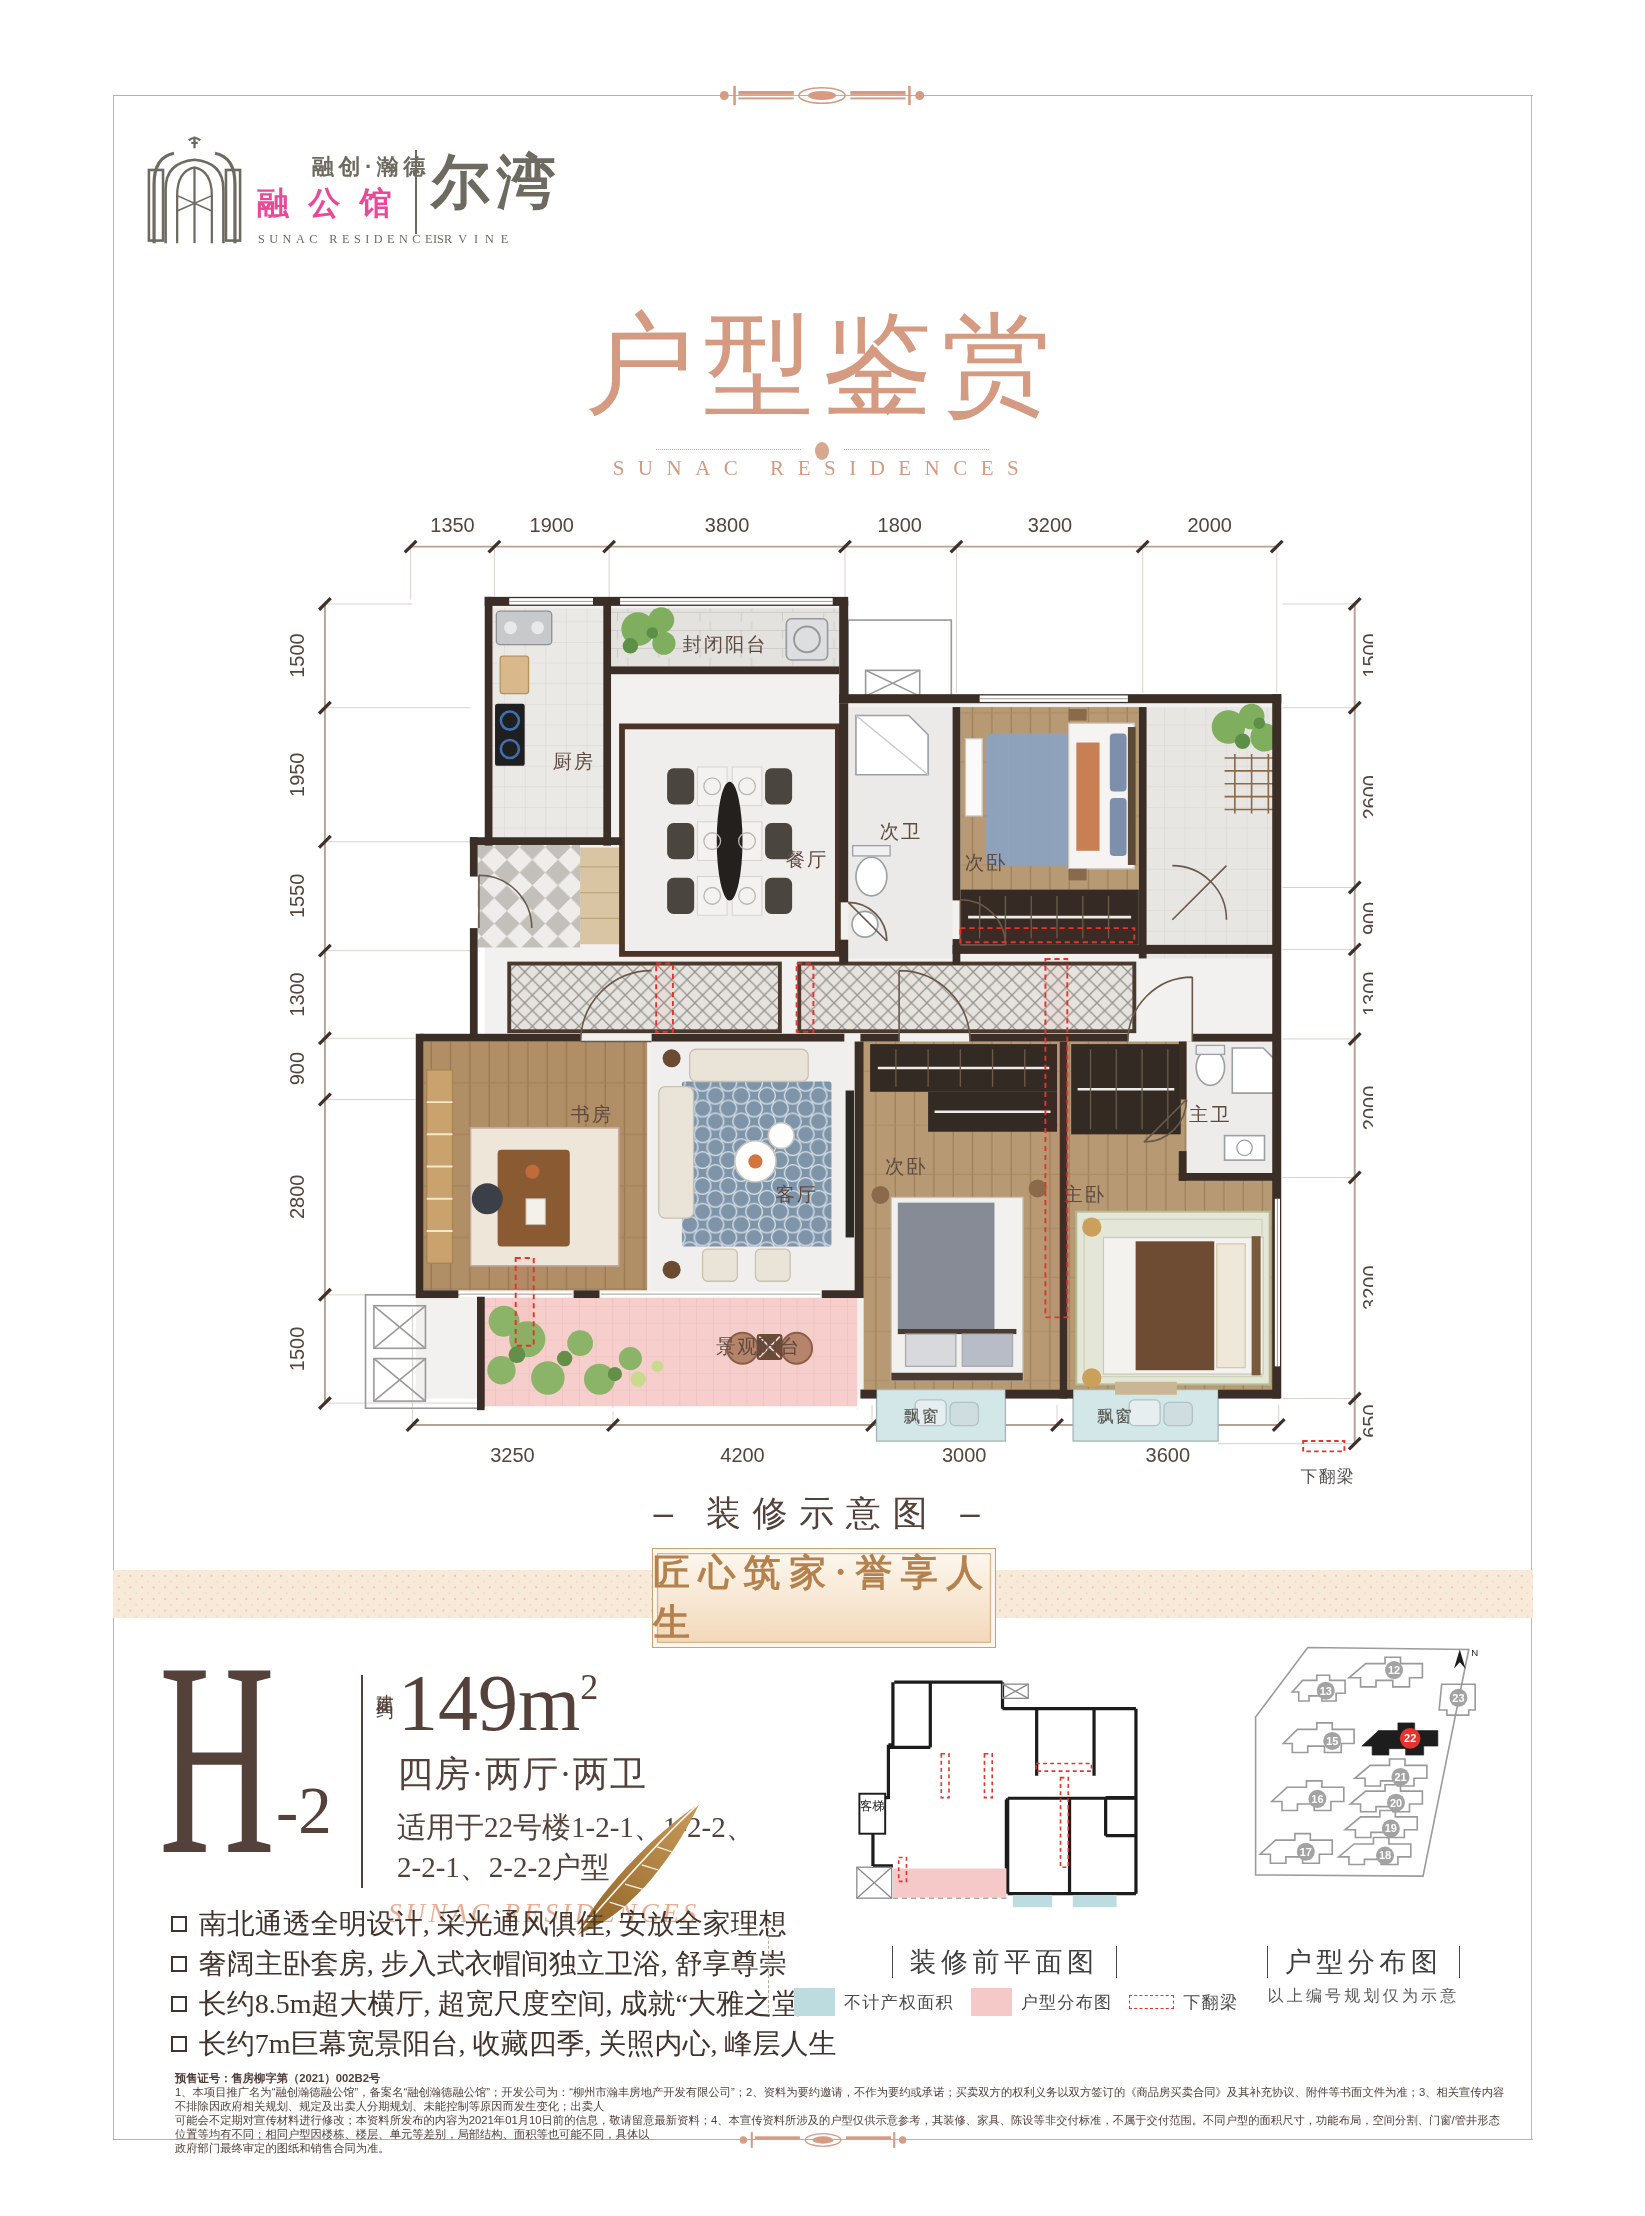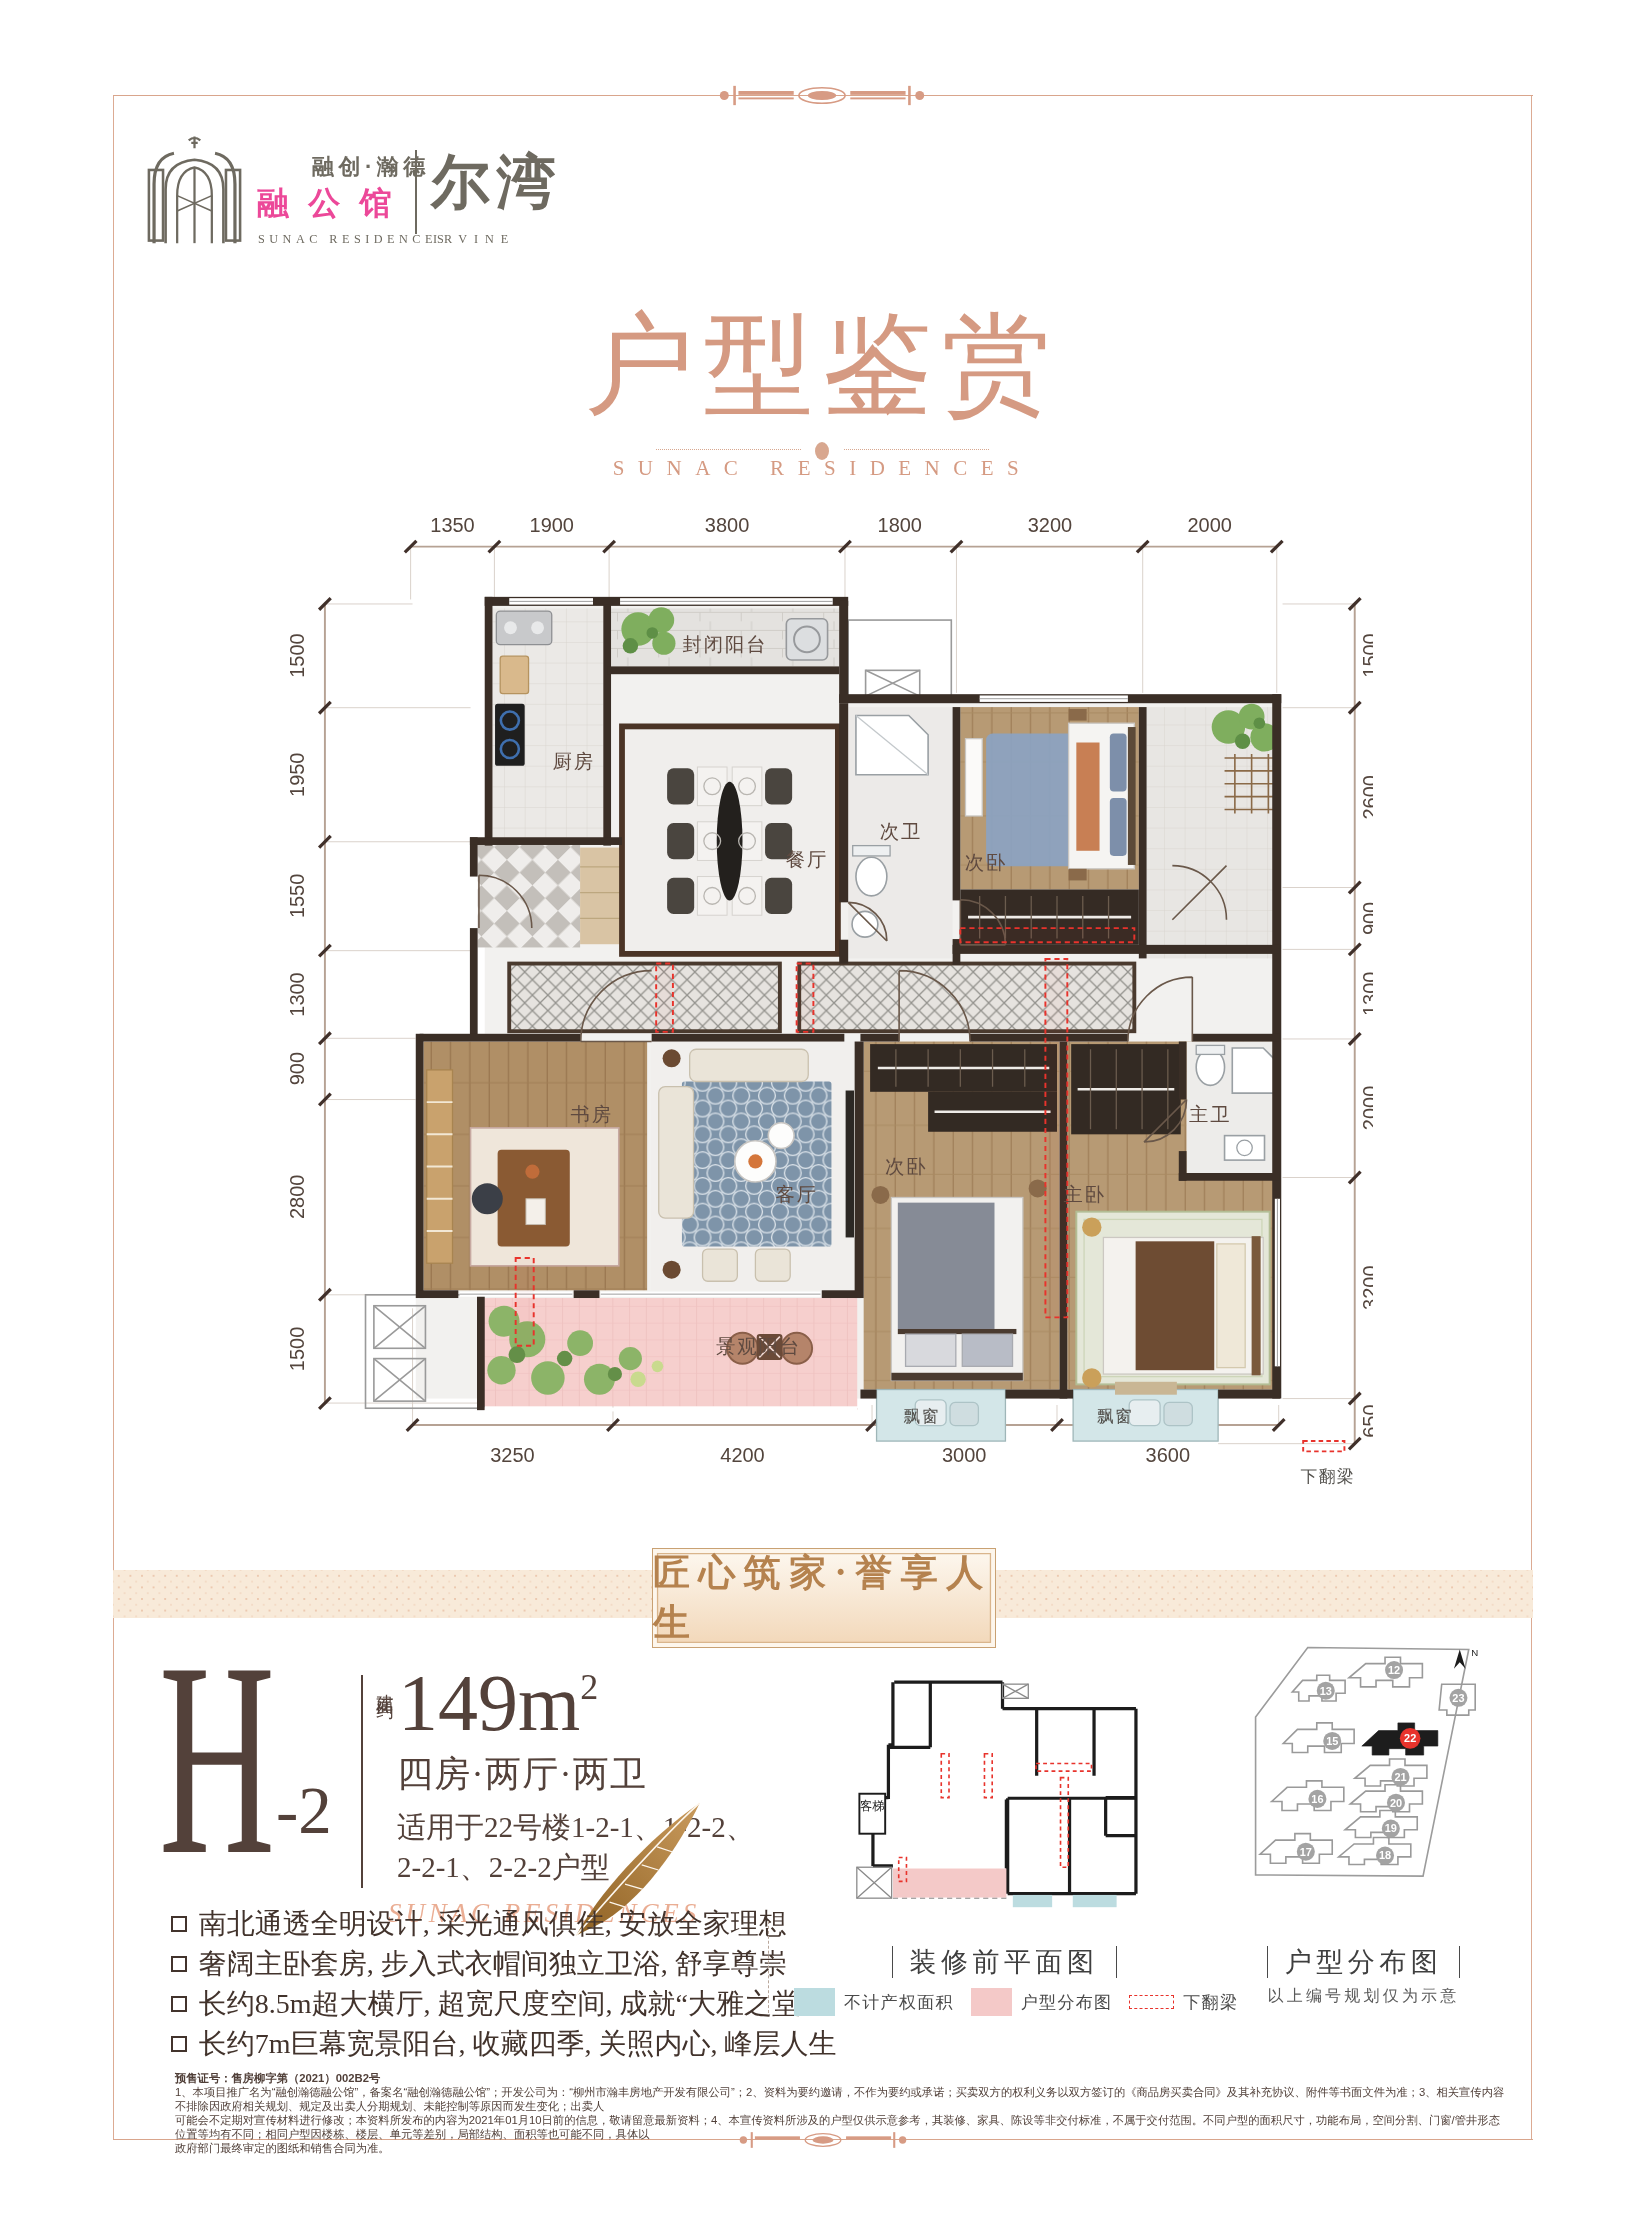--- a/index.html
+++ b/index.html
@@ -545,20 +545,21 @@
       <text class="room" x="806" y="1124">客厅</text>
       <text class="room" x="976" y="1080">次卧</text>
       <text class="room" x="1253" y="1124">主卧</text>
       <text class="room" x="1448" y="1000">主卫</text>
       <text class="room" x="747" y="1360">景观阳台</text>
       <text class="room-s" x="1000" y="1466">飘窗</text>
       <text class="room-s" x="1300" y="1466">飘窗</text>
     </g>
   </svg>
 
+  <div class="abs plan-caption">– 装修示意图 –</div>
 
   <div class="abs banner-strip"></div>
   <div class="abs banner-box">
     <div class="banner-text">匠心筑家·誉享人生</div>
   </div>
 
   <div class="abs h-big">H</div>
   <div class="abs h-suffix">-2</div>
   <div class="abs vdiv"></div>
   <div class="abs area-prefix">建面约</div>

